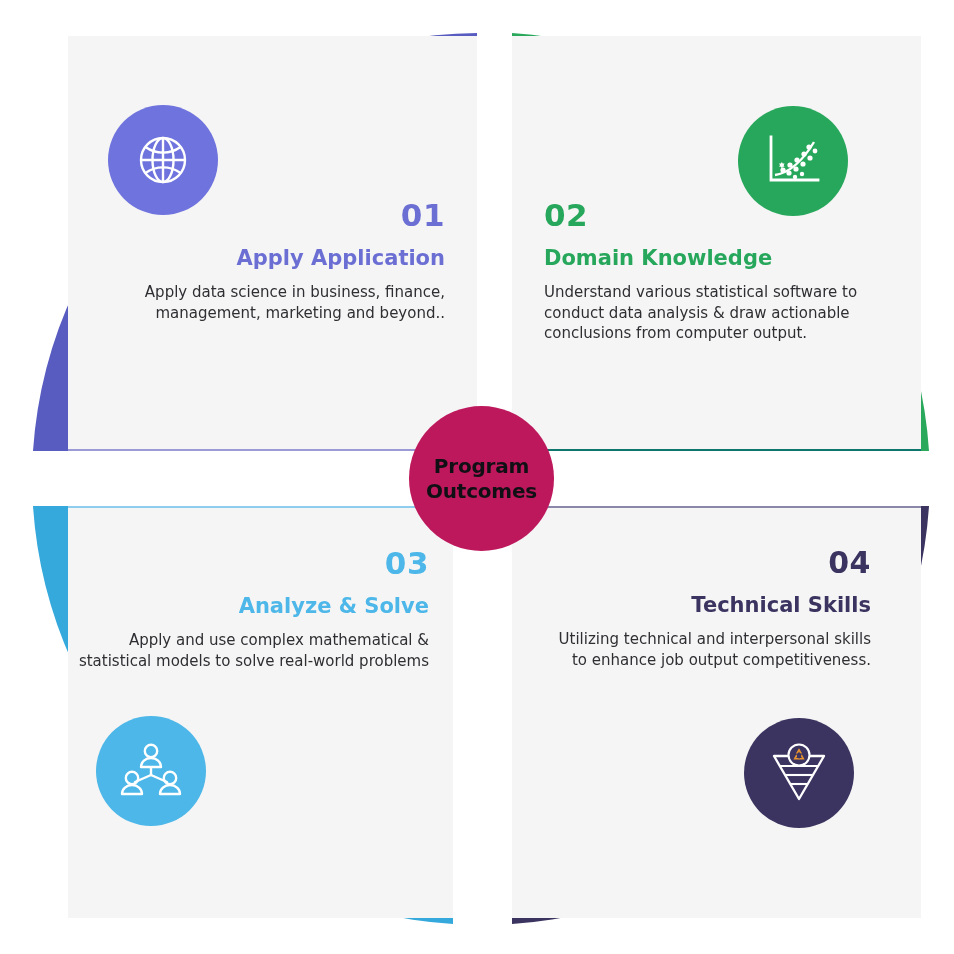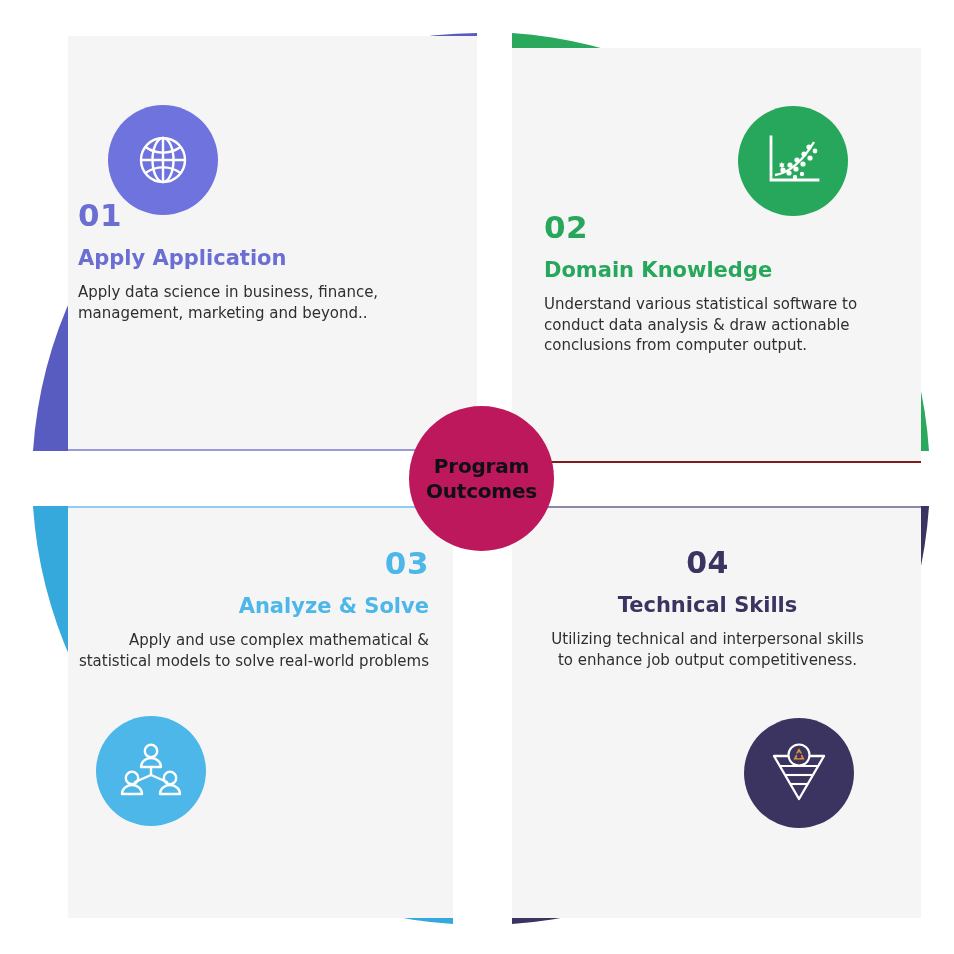--- a/index.html
+++ b/index.html
@@ -41,23 +41,23 @@
     left: 0; right: 0;
     padding: 0 14px;
   }
 
   .q1 {
     left: 68px;  top: 36px;
     width: 409px; height: 415px;
     border-bottom: 2px solid #9b9ad6;
   }
   .q2 {
-    left: 512px; top: 48px;
+    left: 512px; top: 36px;
     width: 409px; height: 415px;
-    border-bottom: 2px solid #7f1d1d;
+    border-bottom: 2px solid #0f766e;
   }
   .q3 {
     left: 68px;  top: 506px;
     width: 385px; height: 412px;
     border-top: 2px solid #8ecdee;
   }
   .q4 {
     left: 512px; top: 506px;
     width: 409px; height: 412px;
     border-top: 2px solid #8a87a8;
@@ -78,24 +78,24 @@
   }
   .qbody {
     font-size: 15px;
     font-weight: 400;
     line-height: 1.39;
     color: #2f2f33;
     margin-top: 11px;
   }
 
   
-  .q1 .quad-inner { top: 163px; text-align: left; padding-right: 32px; padding-left: 10px; }
+  .q1 .quad-inner { top: 163px; text-align: right; padding-right: 32px; padding-left: 10px; }
   .q2 .quad-inner { top: 163px; text-align: left;  padding-left: 32px;  padding-right: 8px; }
   .q3 .quad-inner { top: 39px;  text-align: right; padding-right: 24px; padding-left: 10px; }
-  .q4 .quad-inner { top: 39px;  text-align: center;  padding-left: 32px;  padding-right: 50px; }
+  .q4 .quad-inner { top: 39px;  text-align: right;  padding-left: 32px;  padding-right: 50px; }
 
   .q1 .num, .q1 .qtitle { color: #6b6ed3; }
   .q2 .num, .q2 .qtitle { color: #27a75b; }
   .q3 .num, .q3 .qtitle { color: #4cb7e8; }
   .q4 .num, .q4 .qtitle { color: #3b3460; }
   .q4 .num { font-size: 30px; }
 
   
   #center-hub {
     position: absolute;

